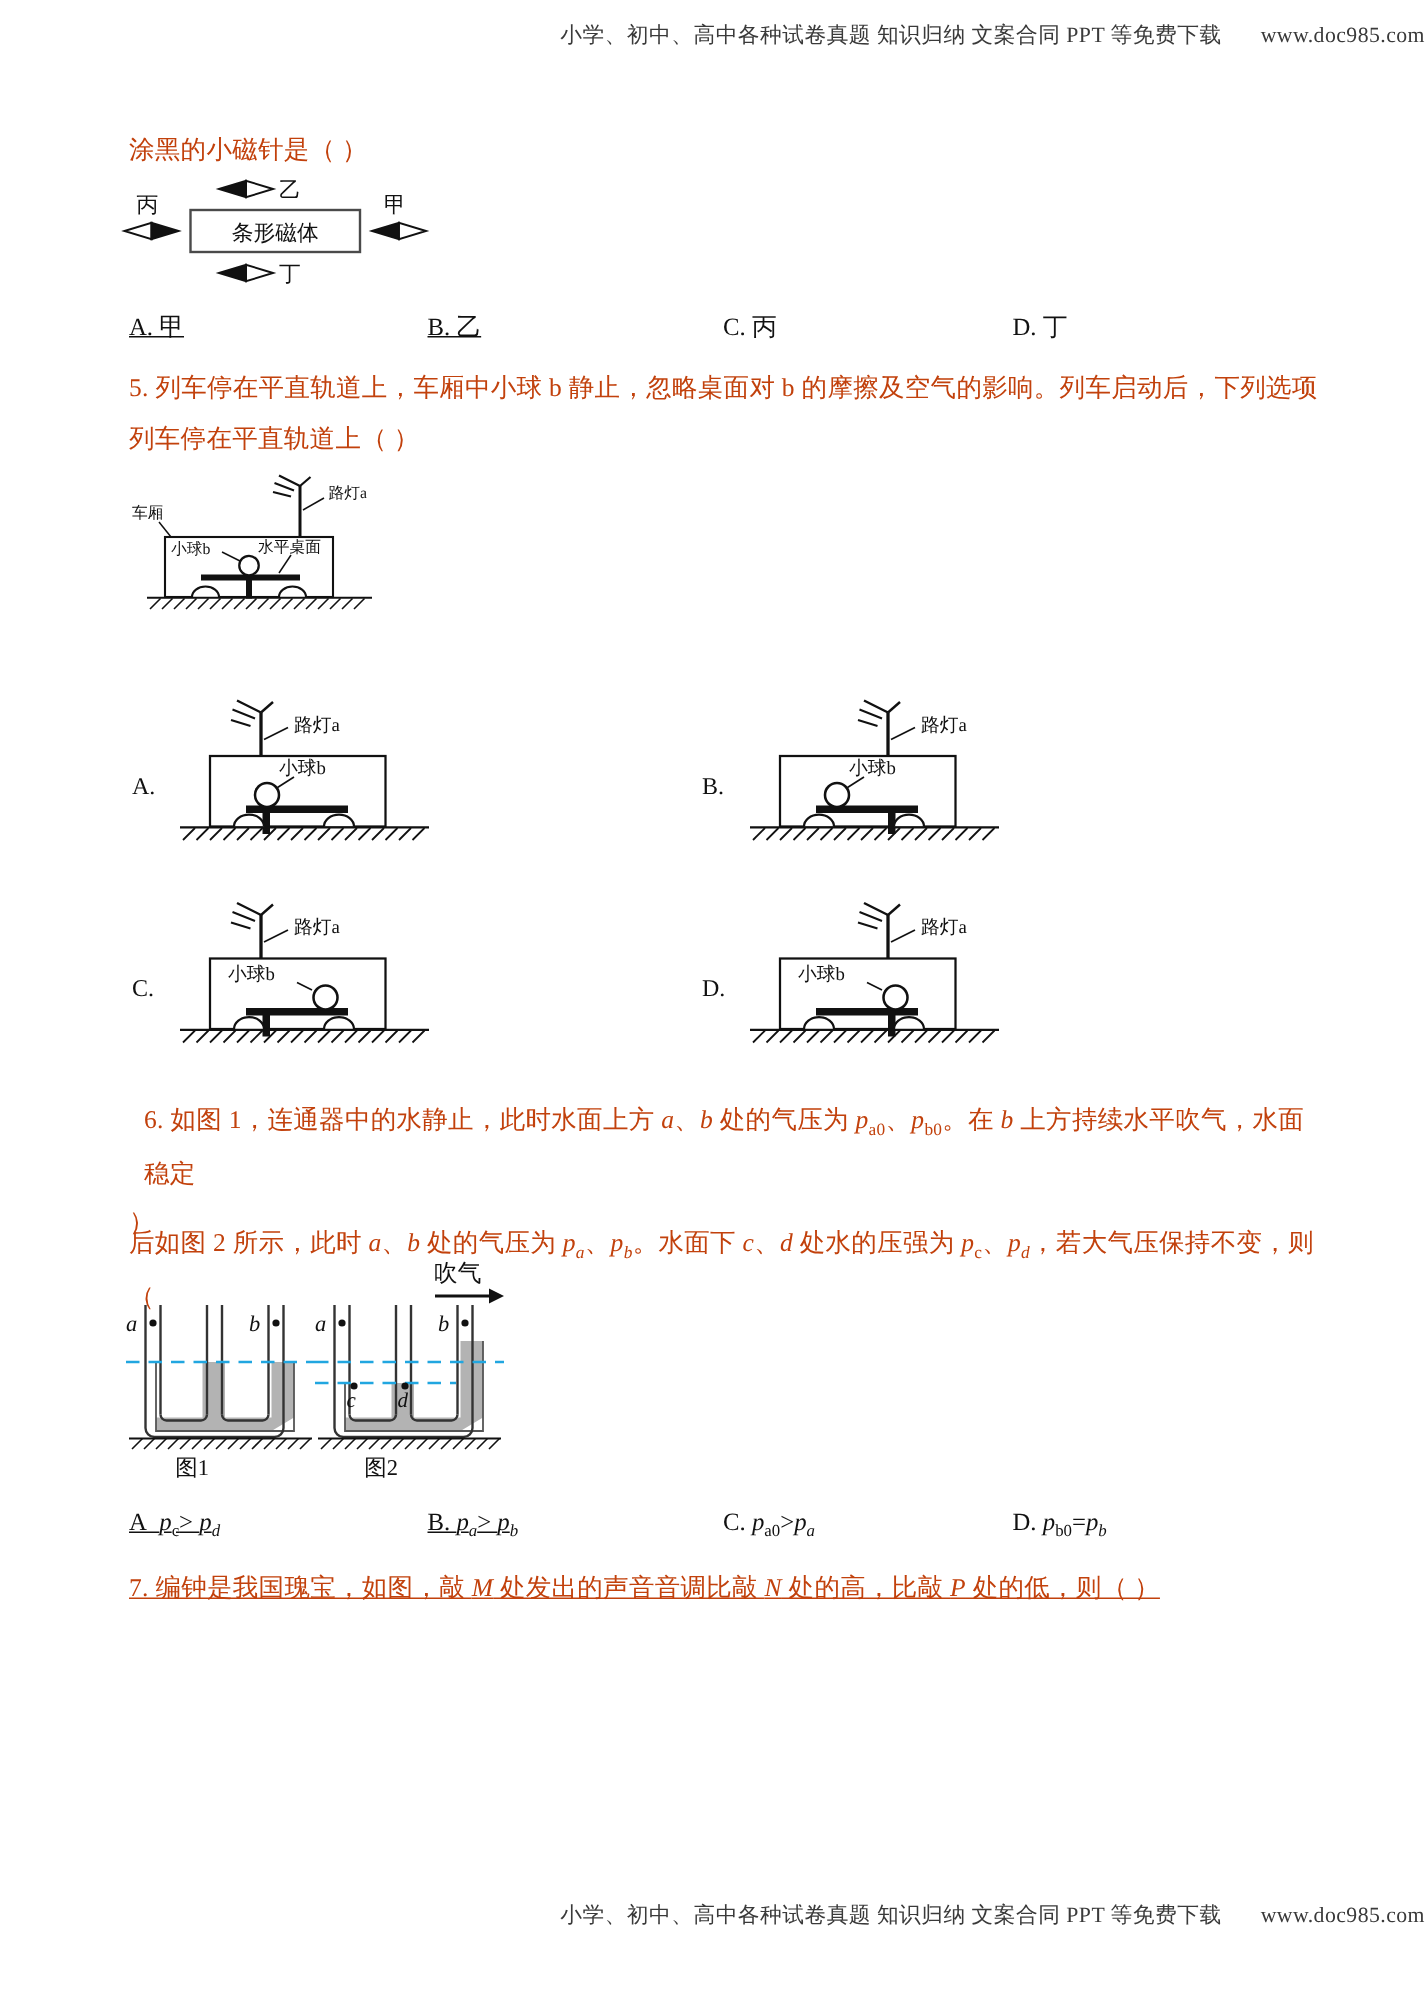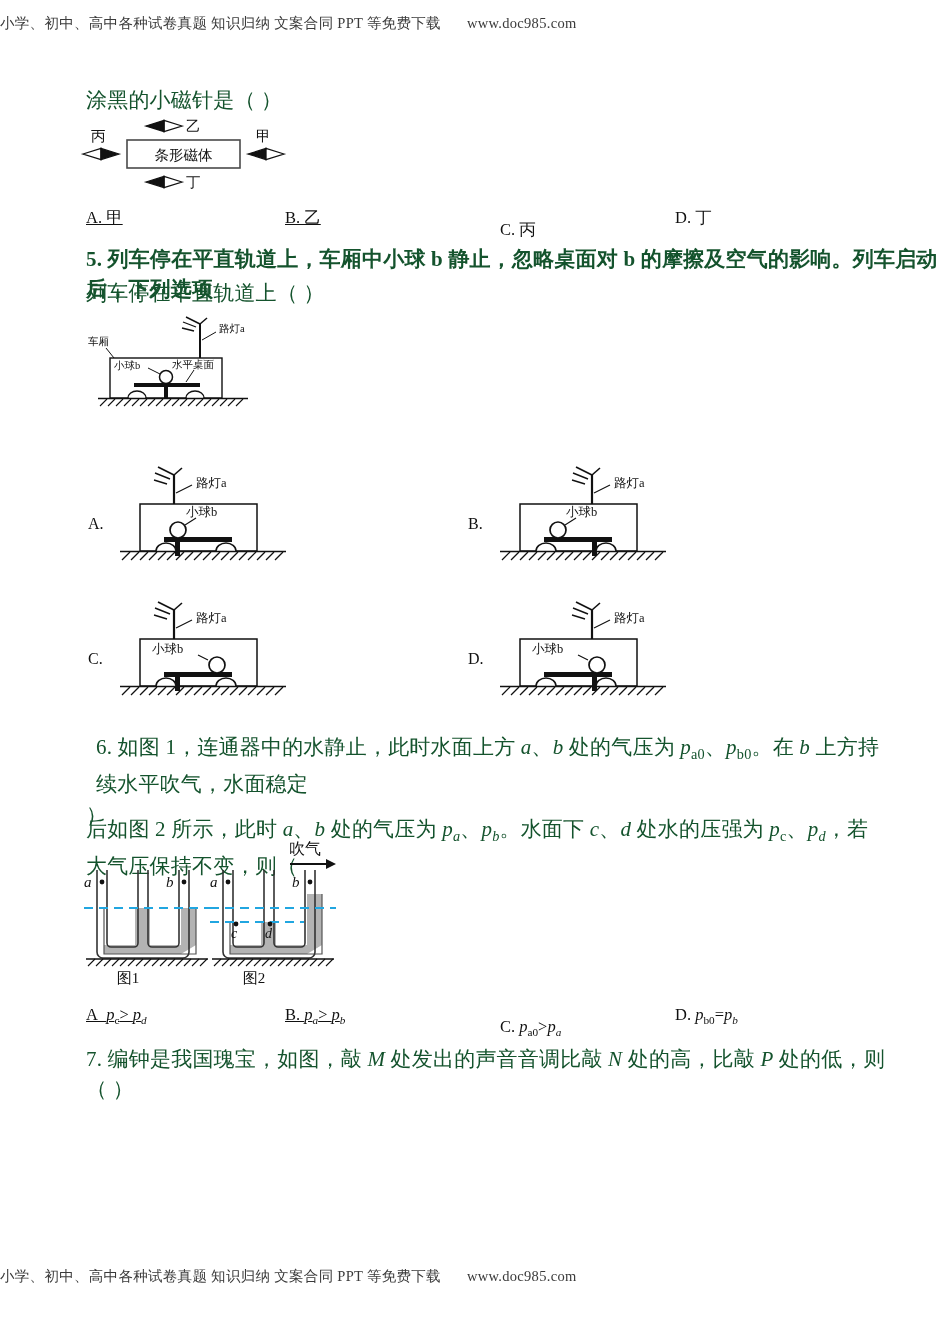--- a/index.html
+++ b/index.html
@@ -3,35 +3,35 @@
 <meta charset="utf-8">
 <style>
   html,body{margin:0;padding:0;}
   body{
     width:950px;height:1344px;background:#ffffff;
     font-family:"Liberation Serif","DejaVu Serif",serif;
     color:#111;position:relative;overflow:hidden;
   }
   .page{position:relative;width:950px;height:1344px;}
   .hdr,.ftr{
-    position:absolute;left:0;width:950px;text-align:left;
+    position:absolute;left:0;width:950px;text-align:right;
     font-size:14.5px;color:#3a3a3a;letter-spacing:.3px;
   }
   .hdr{top:14px;} .ftr{top:1267px;}
   .hdr .url,.ftr .url{margin-left:26px;font-family:"Liberation Serif",serif;}
 
   .qtext{
-    position:absolute;font-size:21px;line-height:30px;color:#14532d;
+    position:absolute;font-size:17px;line-height:30px;color:#c2410c;
     letter-spacing:.2px;
   }
   .opts{
     position:absolute;font-size:16.5px;color:#111;width:790px;left:86px;
   }
   .opts span{position:absolute;white-space:nowrap;}
-  .o1{left:0;text-decoration:underline;} .o2{left:199px;text-decoration:underline;} .o3{left:414px;margin-top:12px;} .o4{left:589px;}
+  .o1{left:0;text-decoration:underline;} .o2{left:199px;text-decoration:underline;} .o3{left:396px;} .o4{left:589px;}
 
   i.it{font-style:italic;font-family:"Liberation Serif",serif;}
   sub{font-size:.68em;}
 
   svg{display:block;overflow:visible;}
   .dg{position:absolute;}
 </style>
 </head>
 <body>
 
@@ -76,21 +76,21 @@
     </svg>
   </div>
 
   <div class="opts" style="top:207px;">
     <span class="o1">A. 甲</span>
     <span class="o2">B. 乙</span>
     <span class="o3">C. 丙</span>
     <span class="o4">D. 丁</span>
   </div>
 
-  <div class="qtext" style="left:86px;top:244px;font-weight:bold;">5. 列车停在平直轨道上，车厢中小球 b 静止，忽略桌面对 b 的摩擦及空气的影响。列车启动后，下列选项</div>
+  <div class="qtext" style="left:86px;top:244px;">5. 列车停在平直轨道上，车厢中小球 b 静止，忽略桌面对 b 的摩擦及空气的影响。列车启动后，下列选项</div>
   <div class="qtext" style="left:86px;top:278px;">列车停在平直轨道上（        ）</div>
 
   <div class="dg" style="left:86px;top:312px;">
     <svg width="250" height="96" viewBox="0 0 250 96">
 
       <line x1="114" y1="12" x2="114" y2="47" stroke="#111" stroke-width="2"></line>
       <line x1="114" y1="12" x2="100" y2="5" stroke="#111" stroke-width="1.5"></line>
       <line x1="110" y1="15" x2="97" y2="10" stroke="#111" stroke-width="1.3"></line>
       <line x1="108" y1="19" x2="96" y2="16" stroke="#111" stroke-width="1.3"></line>
       <line x1="114" y1="12" x2="121" y2="6" stroke="#111" stroke-width="1.5"></line>
@@ -438,21 +438,21 @@
     </svg>
   </div>
 
   <div class="opts" style="top:1005px;">
     <span class="o1">A&nbsp; <i class="it">p</i><sub>c</sub>&gt; <i class="it">p</i><sub><i class="it">d</i></sub></span>
     <span class="o2">B. <i class="it">p</i><sub><i class="it">a</i></sub>&gt; <i class="it">p</i><sub><i class="it">b</i></sub></span>
     <span class="o3">C. <i class="it">p</i><sub>a0</sub>&gt;<i class="it">p</i><sub><i class="it">a</i></sub></span>
     <span class="o4">D. <i class="it">p</i><sub>b0</sub>=<i class="it">p</i><sub><i class="it">b</i></sub></span>
   </div>
 
-  <div class="qtext" style="left:86px;top:1044px;width:800px;">
+  <div class="qtext" style="left:86px;top:1044px;width:800px;text-decoration:underline;">
     <span>7. 编钟是我国瑰宝，如图，敲 </span><i class="it">M</i><span> 处发出的声音音调比敲 </span><i class="it">N</i><span> 处的高，比敲 </span><i class="it">P</i><span> 处的低，则（        ）</span>
   </div>
 
   <div class="ftr">
     <span>小学、初中、高中各种试卷真题  知识归纳  文案合同  PPT 等免费下载</span><span class="url">www.doc985.com</span>
   </div>
 
 </div>
 
 </body></html>

